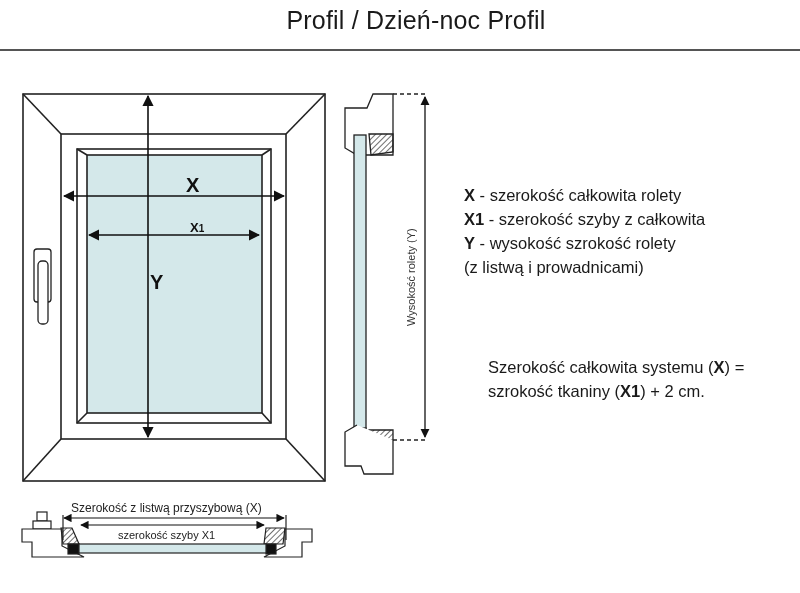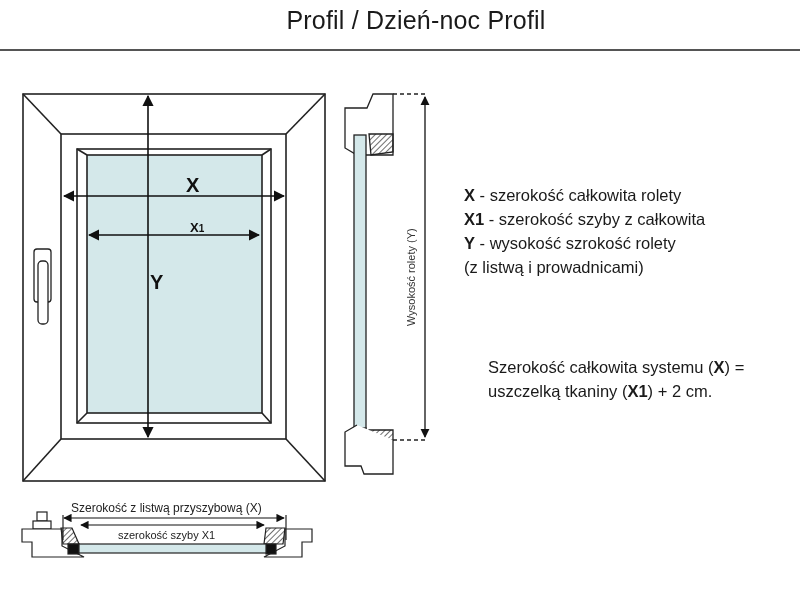--- a/index.html
+++ b/index.html
@@ -88,15 +88,15 @@
 <div class="legend">
   <div><b>X</b><span> - szerokość całkowita rolety</span></div>
   <div><b>X1</b><span> - szerokość szyby z całkowita</span></div>
   <div><b>Y</b><span> - wysokość szrokość rolety</span></div>
   <div><span>(z listwą i prowadnicami)</span></div>
 </div>
 
 <div class="notes">
   <p>
     <span>Szerokość całkowita systemu (</span><b>X</b><span>) =</span><br>
-    <span>uszczelką tkaniny (</span><b>X1</b><span>) + 2 cm.</span>
+    <span>szrokość tkaniny (</span><b>X1</b><span>) + 2 cm.</span>
   </p>
 </div>
 
 </body></html>

